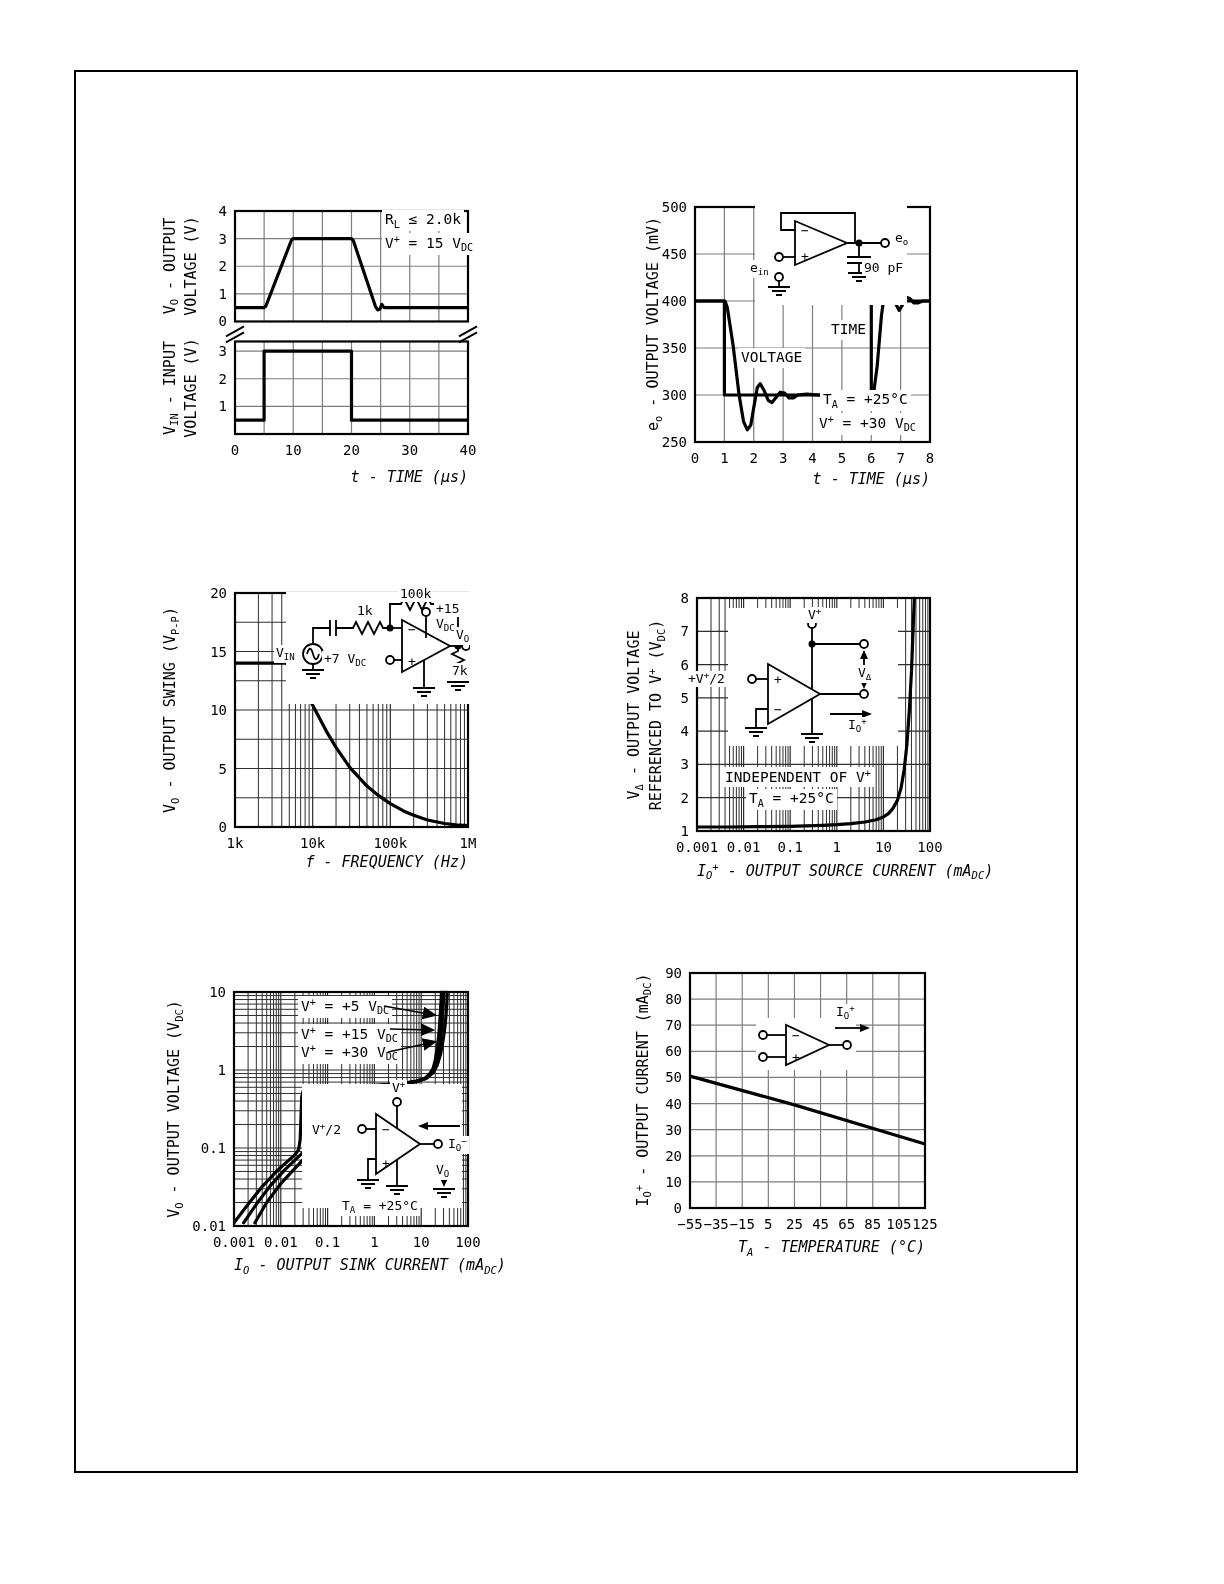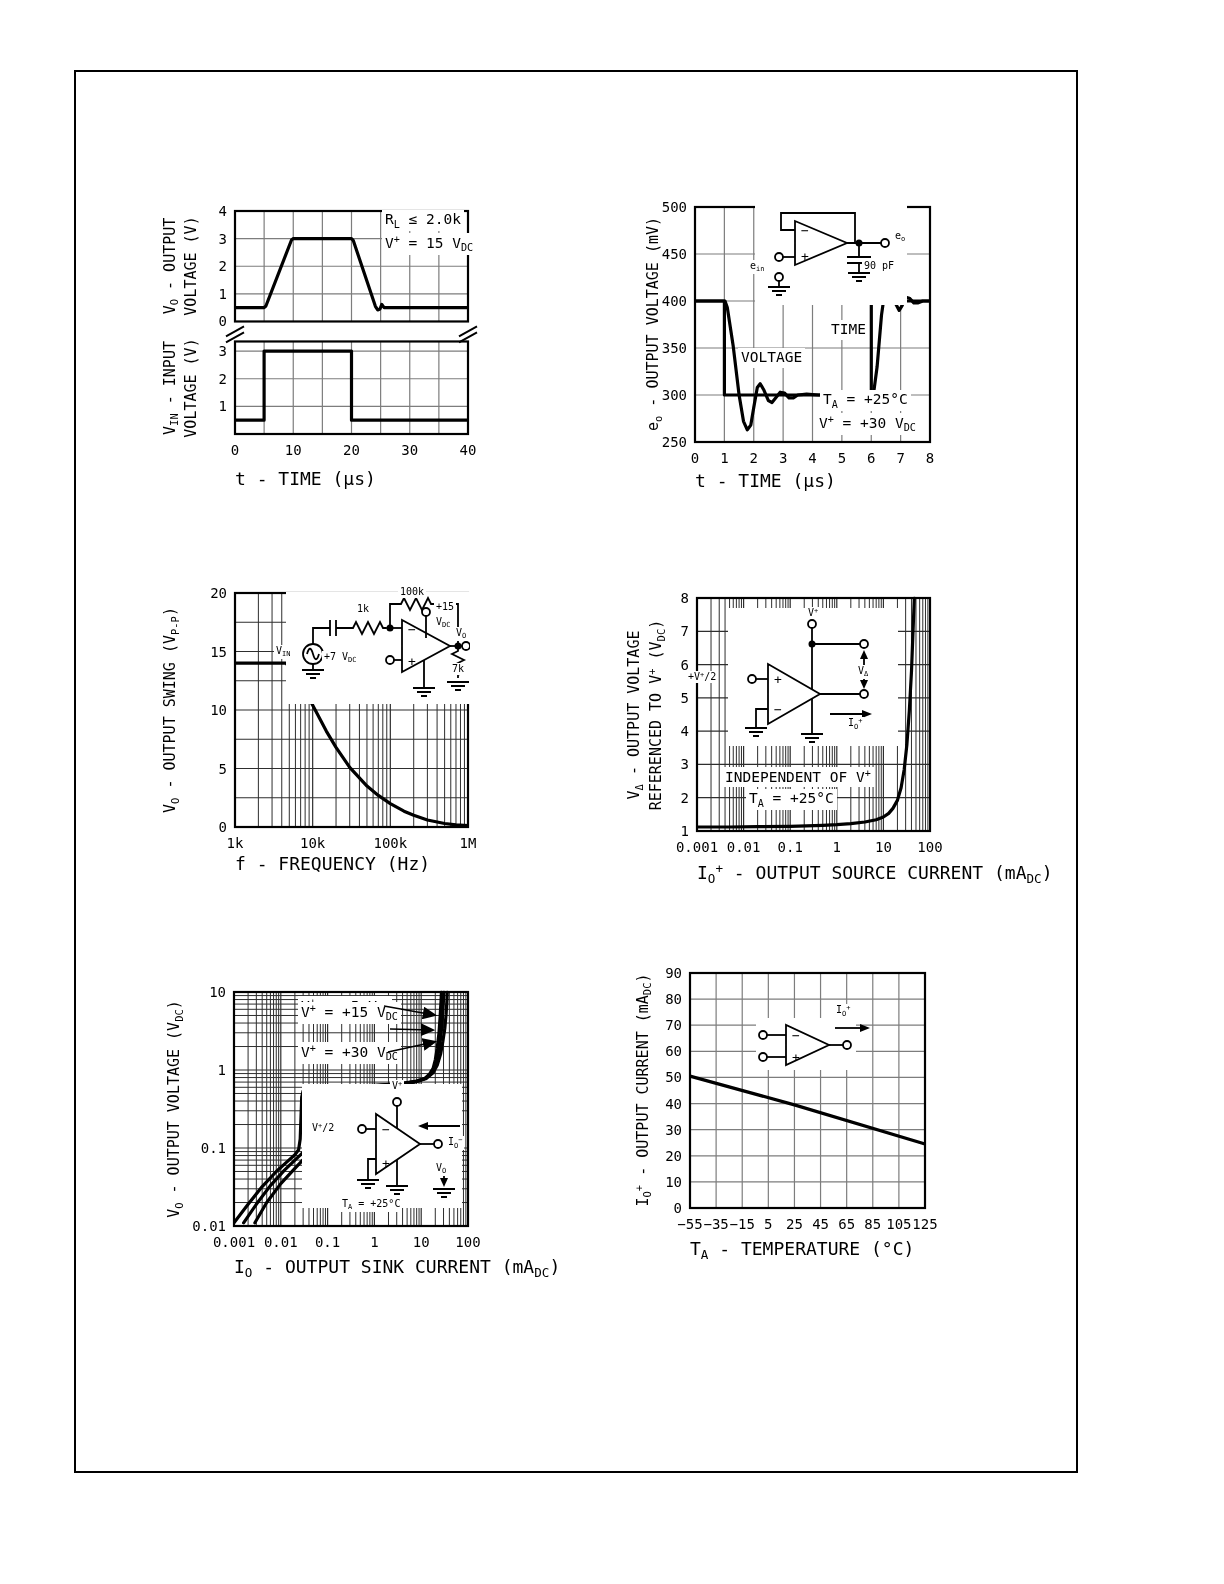--- a/index.html
+++ b/index.html
@@ -3,27 +3,27 @@
 <meta charset="utf-8">
 <style>
   * { box-sizing: border-box; margin: 0; padding: 0; }
   html,body { width:1224px; height:1584px; background:#fff; }
   body { position:relative; font-family:"DejaVu Sans Mono", monospace; color:#000; }
   .frame { position:absolute; left:74px; top:70px; width:1004px; height:1403px; border:2px solid #000; }
   .chart { position:absolute; }
   .plot  { position:absolute; }
   .plot svg { overflow:visible; display:block; }
   svg text.tick { font:14px "DejaVu Sans Mono", monospace; fill:#000; }
-  .xlabel { position:absolute; text-align:left; font-size:18px; white-space:nowrap; }
+  .xlabel { position:absolute; text-align:right; font-size:15px; white-space:nowrap;font-style:italic; }
   .ylabel { position:absolute; transform:translate(-50%,-50%) rotate(-90deg); white-space:nowrap;
             text-align:center; font-size:15px; line-height:1.3; }
   sub { font-size:70%; vertical-align:-0.35em; }
   sup { font-size:70%; vertical-align:0.45em; }
   .ann { position:absolute; background:#fff; padding:0 3px; font-size:14.5px; white-space:nowrap; line-height:1.35; }
-  .clabel { position:absolute; background:#fff; padding:0 2px; font-size:10px; white-space:nowrap; line-height:1.2; }
+  .clabel { position:absolute; background:#fff; padding:0 2px; font-size:13px; white-space:nowrap; line-height:1.2; }
   .ckt { position:absolute; }
   .ckt .w    { stroke:#000; stroke-width:1.8; fill:none; }
   .ckt .tri  { fill:#fff; stroke:#000; stroke-width:1.8; }
   .ckt .term { fill:#fff; stroke:#000; stroke-width:1.8; }
   .ckt .dot  { fill:#000; stroke:none; }
   .ckt .bg   { fill:#fff; stroke:none; }
   .ckt text  { font:13px "DejaVu Sans Mono", monospace; fill:#000; }
   .arrows line { stroke:#000; stroke-width:1.6; }
   .arrows .hd, .ckt .hd { fill:#000; stroke:none; }
 </style>
@@ -469,21 +469,21 @@
         <text x="0" y="255" text-anchor="middle" class="tick">0.001</text>
         <text x="46.800000000000004" y="255" text-anchor="middle" class="tick">0.01</text>
         <text x="93.60000000000001" y="255" text-anchor="middle" class="tick">0.1</text>
         <text x="140.4" y="255" text-anchor="middle" class="tick">1</text>
         <text x="187.20000000000002" y="255" text-anchor="middle" class="tick">10</text>
         <text x="234" y="255" text-anchor="middle" class="tick">100</text>
       </svg>
     </div>
 
   <div class="ann" style="left:148px;top:36px">V<sup>+</sup> = +5 V<sub>DC</sub></div>
-  <div class="ann" style="left:148px;top:42px">V<sup>+</sup> = +15 V<sub>DC</sub></div>
+  <div class="ann" style="left:148px;top:64px">V<sup>+</sup> = +15 V<sub>DC</sub></div>
   <div class="ann" style="left:148px;top:82px">V<sup>+</sup> = +30 V<sub>DC</sub></div>
   <svg class="arrows" style="position:absolute;left:0;top:0;pointer-events:none" width="340" height="340">
     <defs>
         <marker id="ah" markerWidth="9" markerHeight="8" refX="7" refY="4" orient="auto">
           <polygon points="0,0 9,4 0,8" fill="#000"></polygon>
         </marker>
       </defs>
     <line x1="234" y1="46" x2="284" y2="55" marker-end="url(#ah)"></line>
     <line x1="240" y1="69" x2="282" y2="70" marker-end="url(#ah)"></line>
     <line x1="238" y1="92" x2="284" y2="82" marker-end="url(#ah)"></line>

